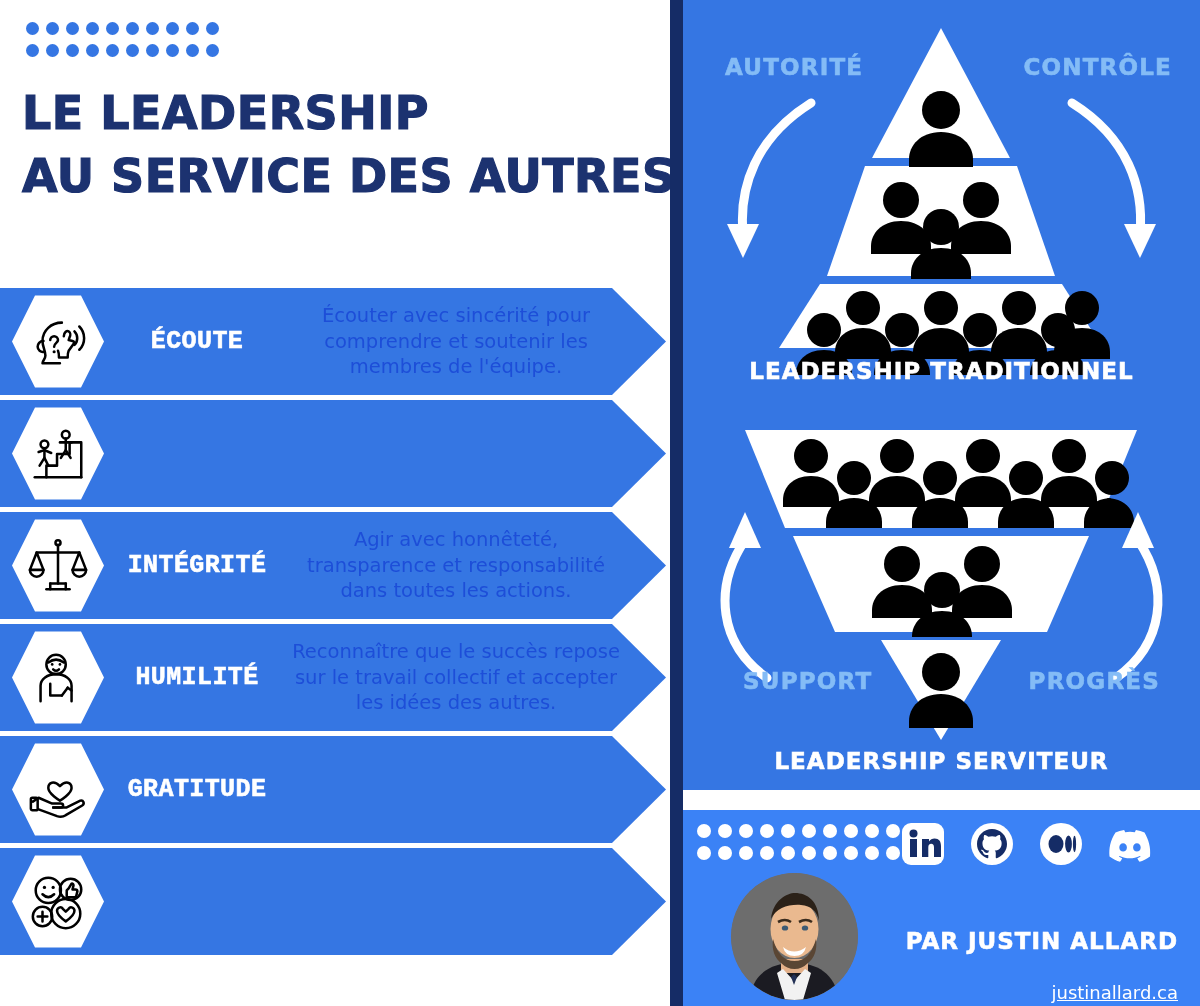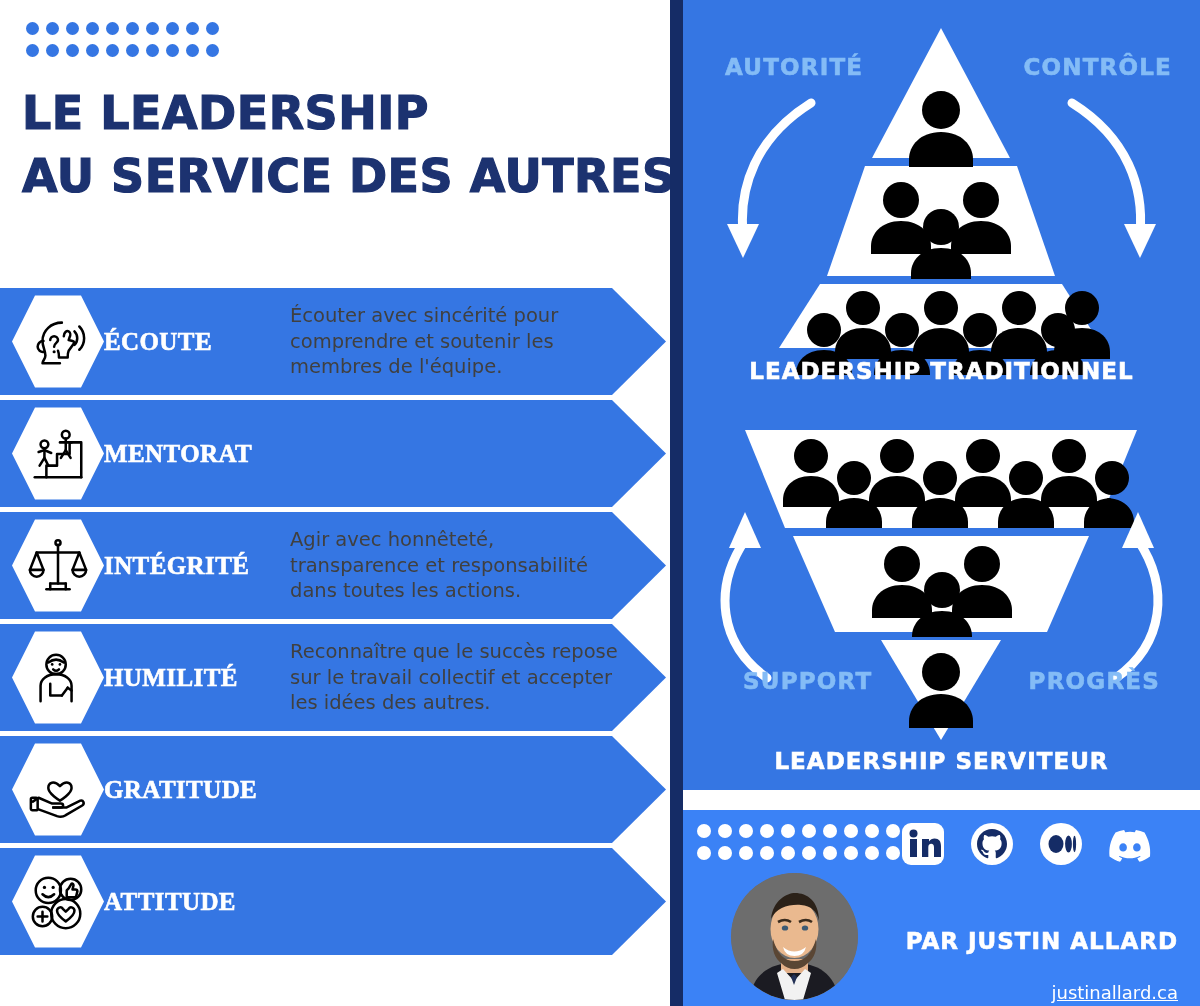--- a/index.html
+++ b/index.html
@@ -62,34 +62,35 @@
   }
   .hexbg {
     position:absolute; inset:0;
     background:#ffffff;
     clip-path: polygon(25% 2%, 75% 2%, 100% 50%, 75% 98%, 25% 98%, 0% 50%);
   }
   .hexwrap svg { position:relative; z-index:3; width:62px; height:62px; }
   .row-title {
     position:relative; z-index:2;
     color:#ffffff;
-    font-family:Liberation Serif, serif;
+    font-family:Liberation Mono, monospace;
     font-weight:bold;
     font-size:25px;
     letter-spacing:0.4px;
     width:186px;
-    text-align:left;
+    text-align:center;
     flex:0 0 186px;
     -webkit-text-stroke:0.6px #ffffff;
   }
   .row-desc {
     position:relative; z-index:2;
-    color:#404040;
+    color:#1d4ed8;
     font-size:19.5px;
     line-height:1.30;
+    text-align:center;
     flex:1 1 auto;
     padding-right:44px;
     font-family:"DejaVu Sans", sans-serif;
   }
 
   
   #right-panel {
     position:absolute; left:683px; top:0; width:517px; height:790px;
     background:#3576E3;
   }
@@ -216,21 +217,20 @@
               <circle cx="40" cy="12" r="4"></circle>
               <path d="M40 16v12"></path>
               <path d="M34 20h12"></path>
               <path d="M40 28l-5 8M40 28l5 8"></path>
               <circle cx="18" cy="22" r="4"></circle>
               <path d="M18 26v10"></path>
               <path d="M12 30l6-2 7 3"></path>
               <path d="M18 36l-5 8M18 36l4 8"></path>
             </svg>
           </div>
-          <div class="row-title">MENTORAT</div>
         </div>
         <div class="value-row">
           <div class="row-shape"></div>
           <div class="hexwrap">
             <div class="hexbg"></div>
             <svg viewBox="0 0 64 64" fill="none" stroke="#000" stroke-width="2.6" stroke-linecap="round" stroke-linejoin="round">
               <path d="M32 10v40"></path>
               <circle cx="32" cy="8" r="2.6"></circle>
               <path d="M10 18h44"></path>
               <path d="M10 18L3 36h14z"></path>
@@ -287,21 +287,20 @@
               <circle cx="27" cy="17" r="1.7" fill="#000" stroke="none"></circle>
               <path d="M16 24q6 6 12 0"></path>
               <circle cx="45" cy="19" r="11"></circle>
               <path d="M41 20v7h8c1.4 0 2-1 2-2l1-4c0-1-.7-2-2-2h-3l1-4c0-1.6-1-2.4-2-2l-3 5z"></path>
               <circle cx="16" cy="47" r="10"></circle>
               <path d="M16 42v10M11 47h10"></path>
               <circle cx="40" cy="44" r="15"></circle>
               <path d="M40 52c-7-5-9-8-9-11 0-3 4-5 6-2l3 3 3-3c2-3 6-1 6 2 0 3-2 6-9 11z"></path>
             </svg>
           </div>
-          <div class="row-title">ATTITUDE</div>
         </div>
       </div>
   </div>
 
   <div id="divider-stripe"></div>
 
   <div id="right-panel">
 
     <div id="diagram-servant">
       <svg class="pyr-svg" width="517" height="390" viewBox="0 0 517 390">

